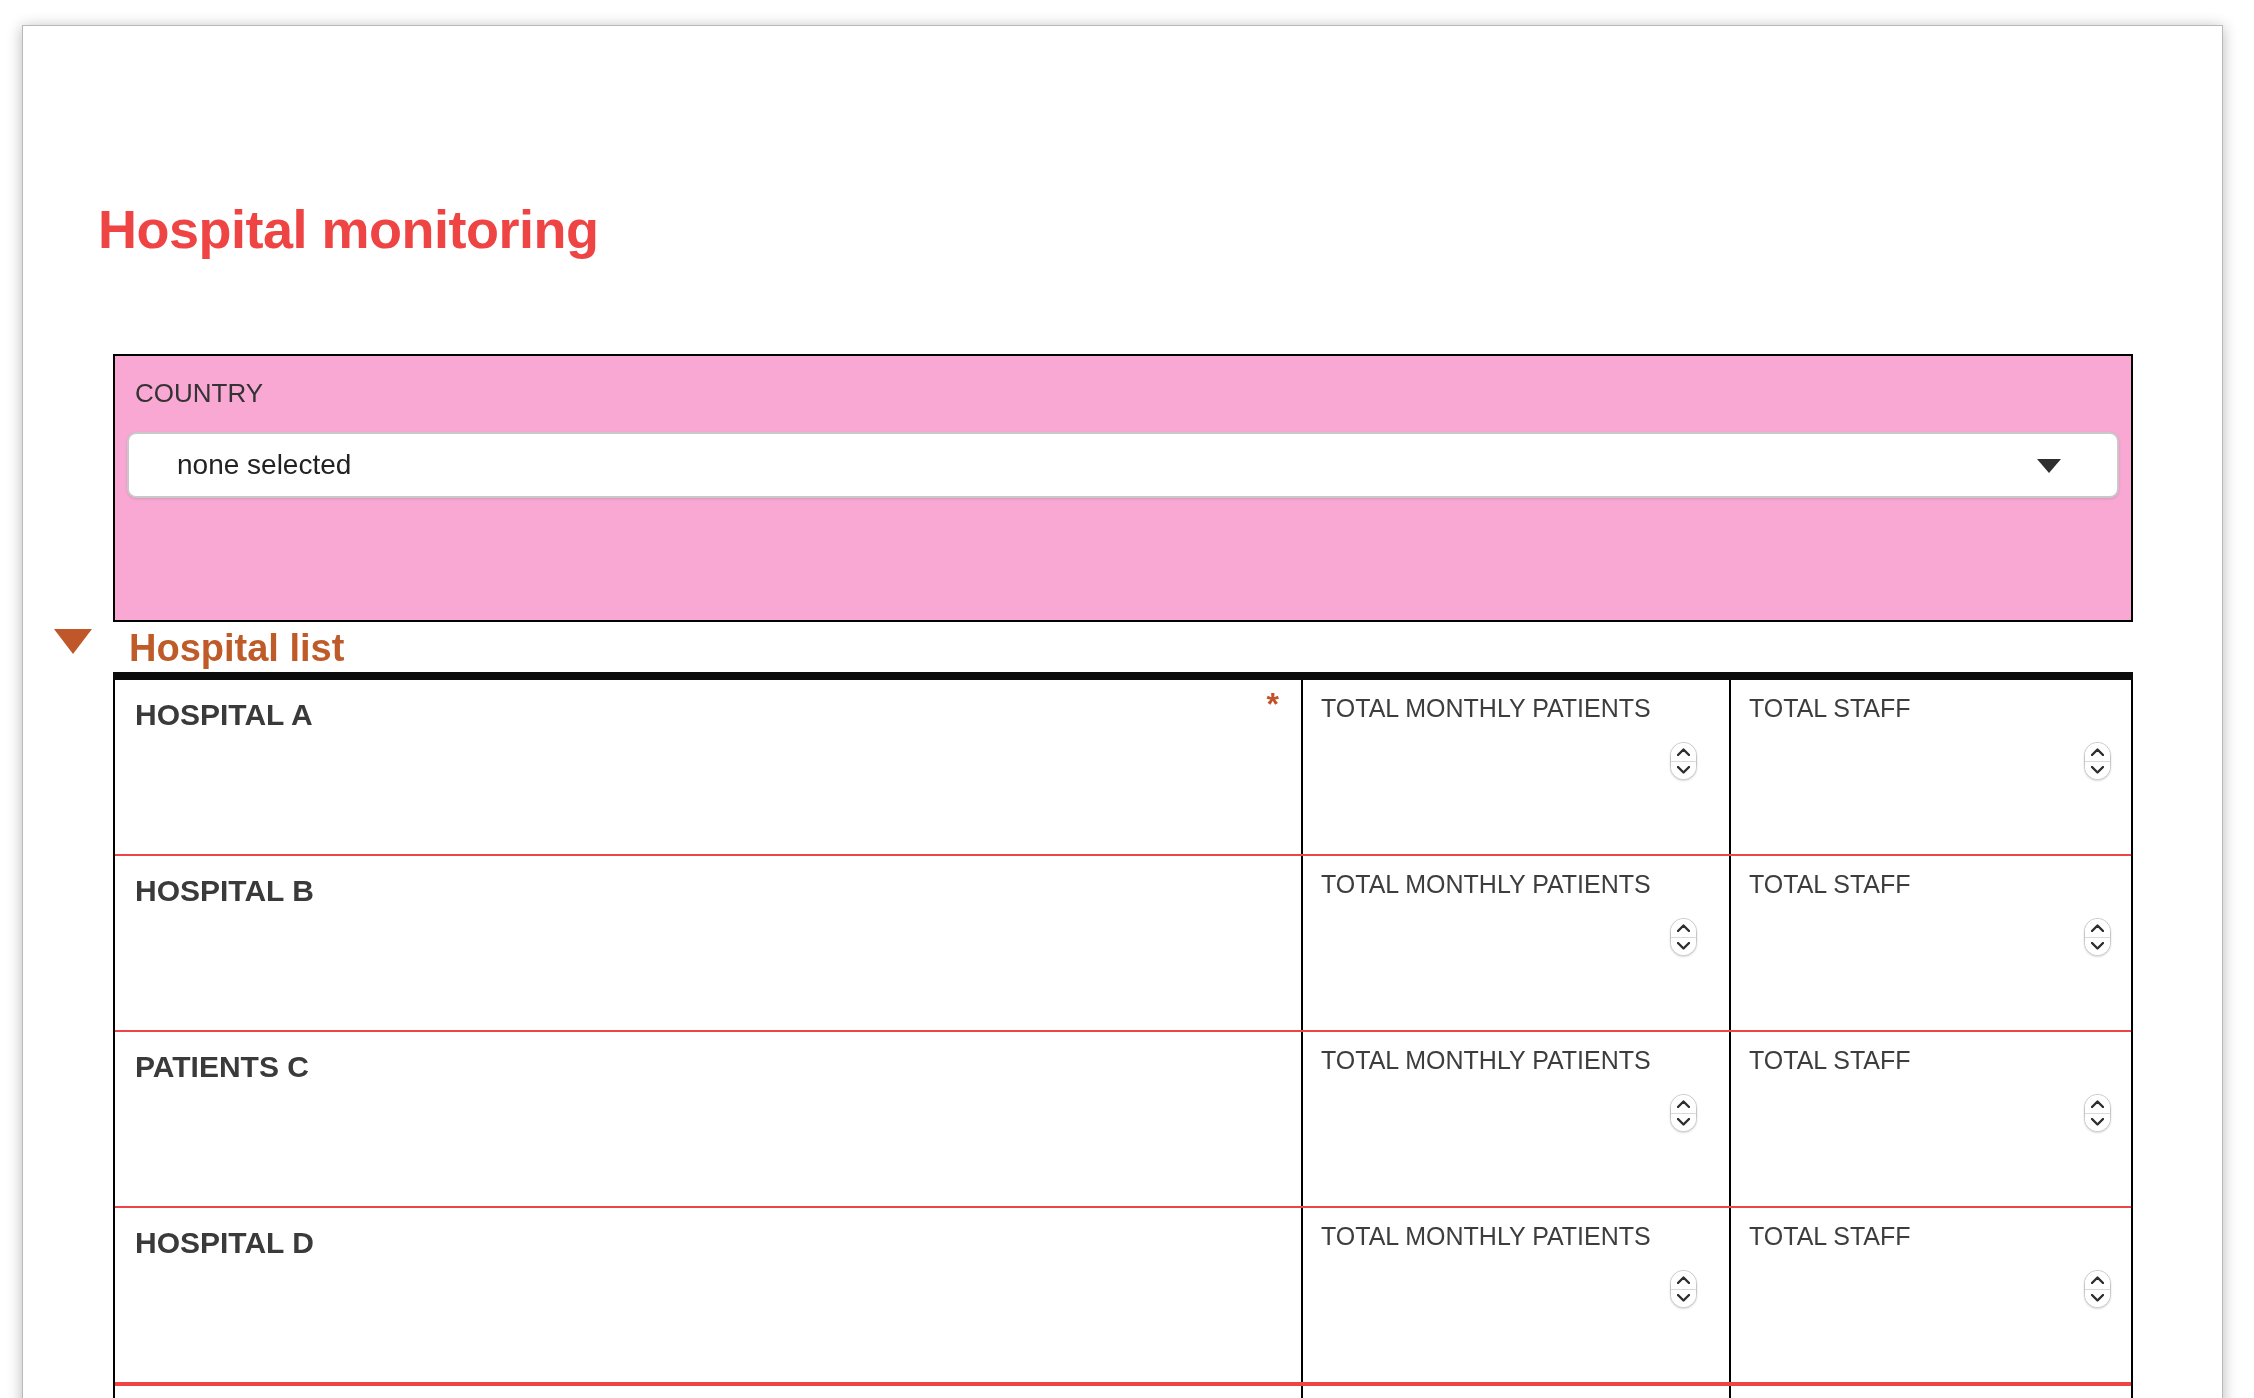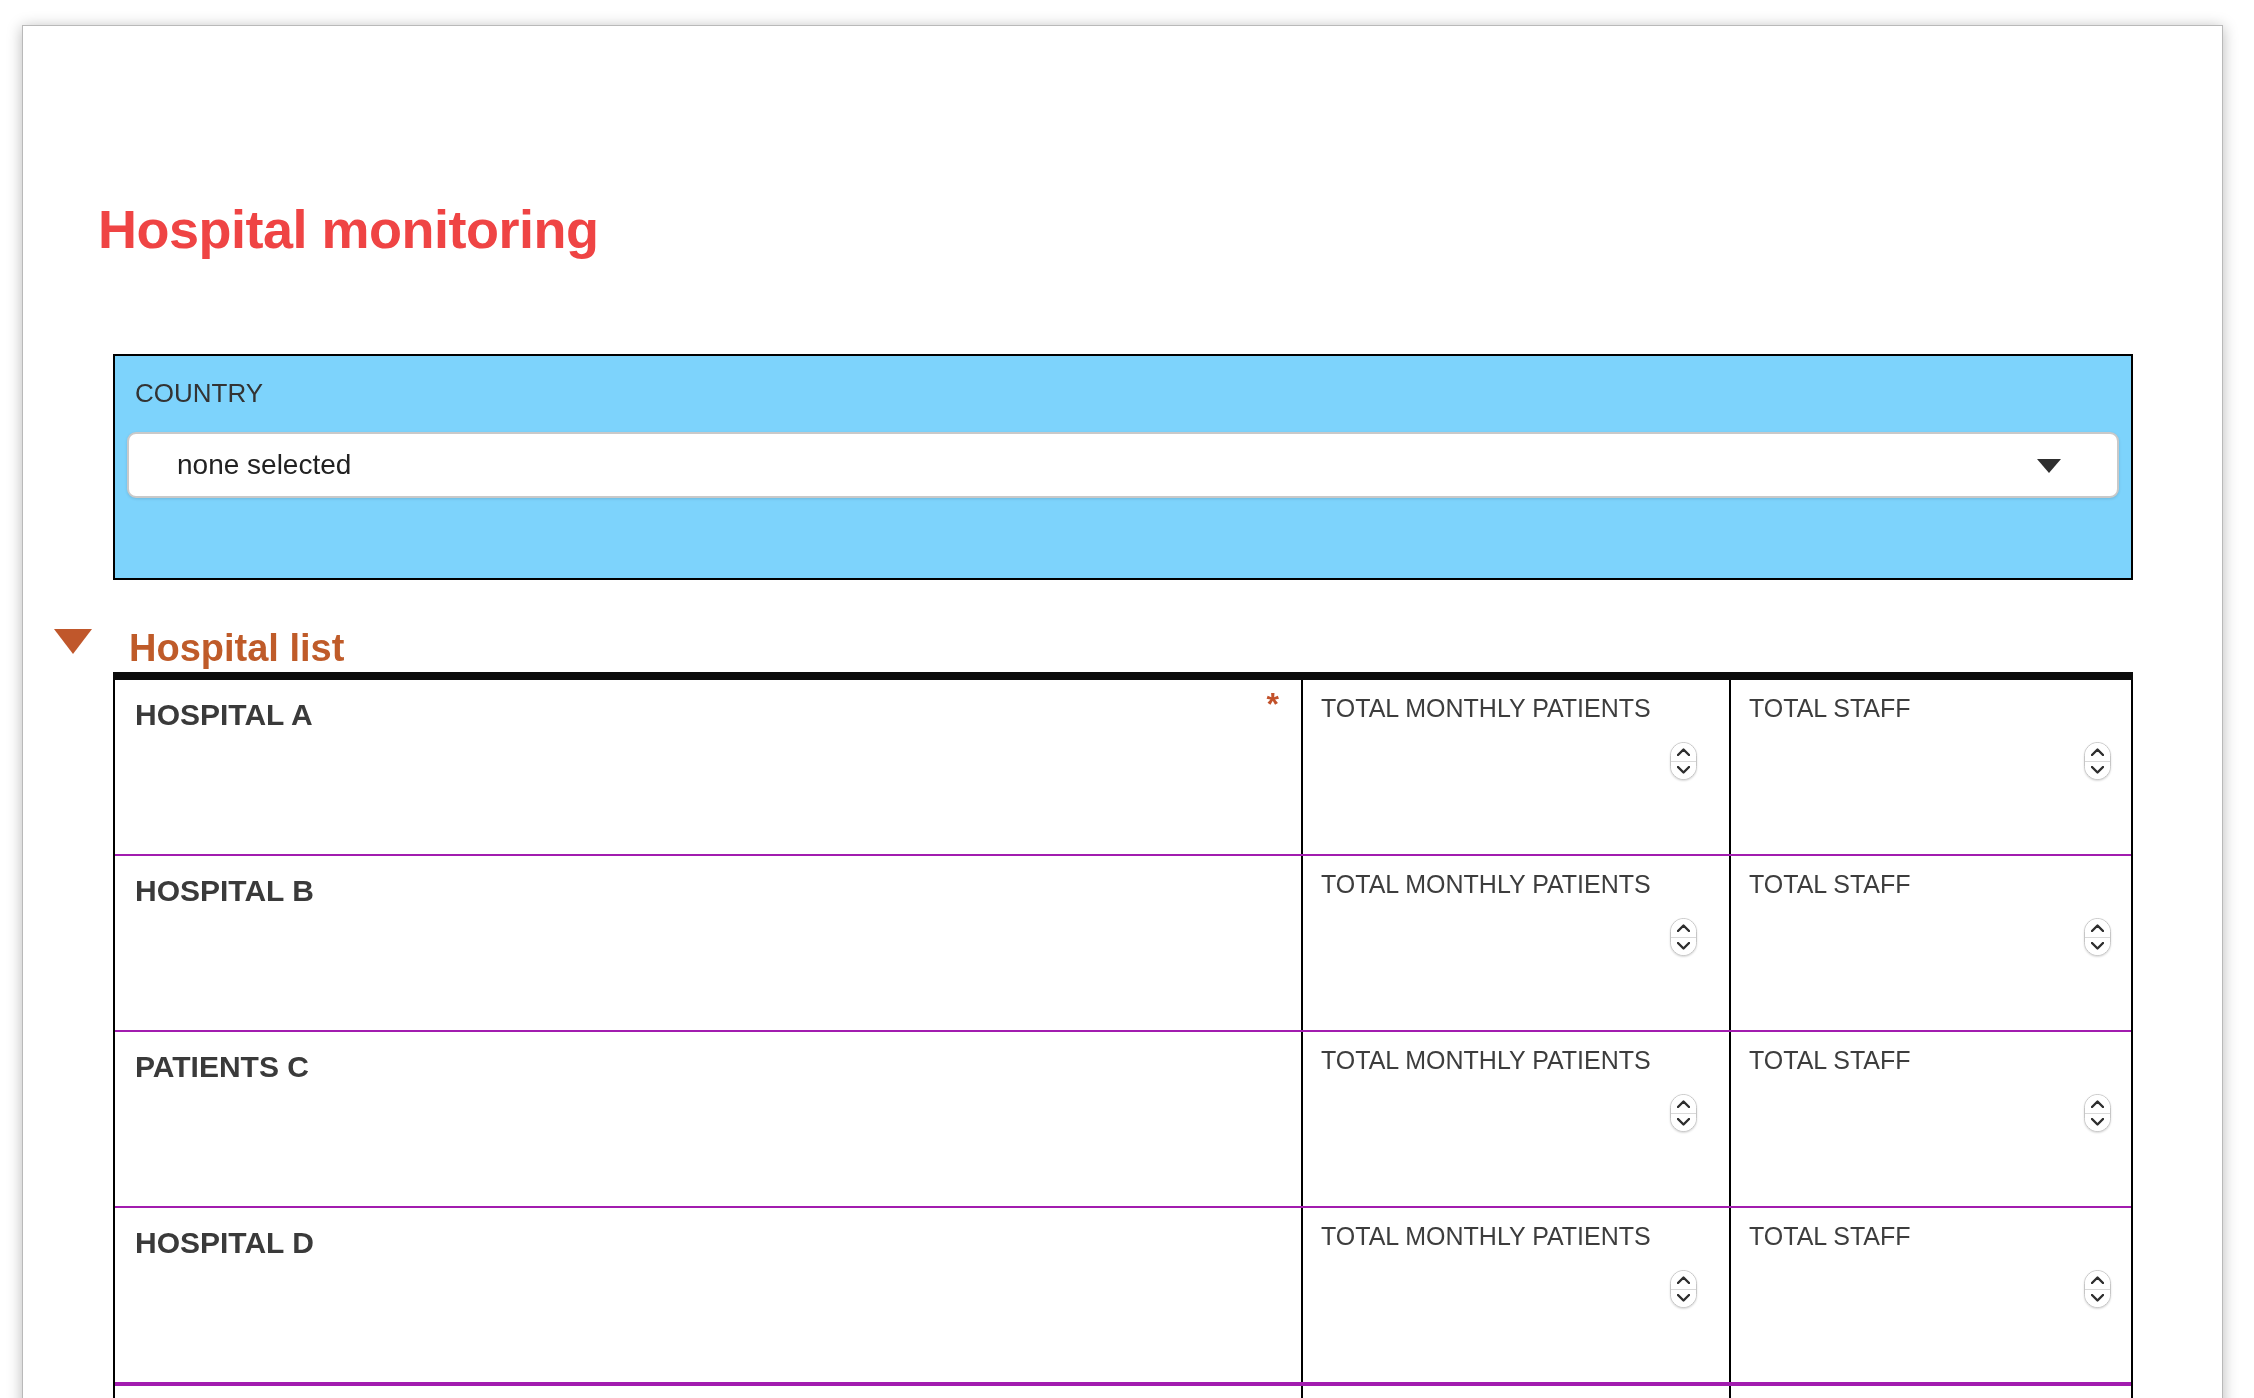--- a/index.html
+++ b/index.html
@@ -22,23 +22,23 @@
     position: absolute; left: 75px; top: 172px;
     margin: 0;
     font-size: 54px; font-weight: 700;
     color: #ef4444;
     letter-spacing: -0.5px;
     line-height: 1.15;
   }
   
   .country-box {
     position: absolute; left: 90px; top: 328px;
-    width: 2020px; height: 226px;
+    width: 2020px; height: 268px;
     border: 2px solid #000000;
-    background: #7dd3fc;
+    background: #f9a8d4;
   }
   .country-label {
     position: absolute; left: 20px; top: 22px;
     font-size: 26px; color: #333333;
   }
   .dropdown {
     position: absolute; left: 12px; top: 76px;
     width: 1992px; height: 66px;
     border: 2px solid #c9c9c9;
     border-radius: 9px;
@@ -87,21 +87,21 @@
     background: #ffffff;
   }
   .topbar {
     height: 8px; background: #0b0b0b;
     margin: 0 -2px;
   }
   .hrow {
     display: grid;
     grid-template-columns: 1174px 428px 414px;
     height: 176px;
-    border-bottom: 2px solid #a21caf;
+    border-bottom: 2px solid #ef4444;
   }
   .hrow.last { border-bottom-width: 4px; height: 178px; }
   .hrow.partial { height: 150px; border-bottom: none; }
   .cell { position: relative; background: #ffffff; }
   .cell + .cell { border-left: 2px solid #000000; margin-left: 12px; }
   .name-cell { padding: 18px 20px; }
   .hname { font-size: 30px; font-weight: 700; color: #3a3a3a; }
   .req {
     position: absolute; top: 6px; right: 10px;
     font-size: 32px; font-weight: 700;

